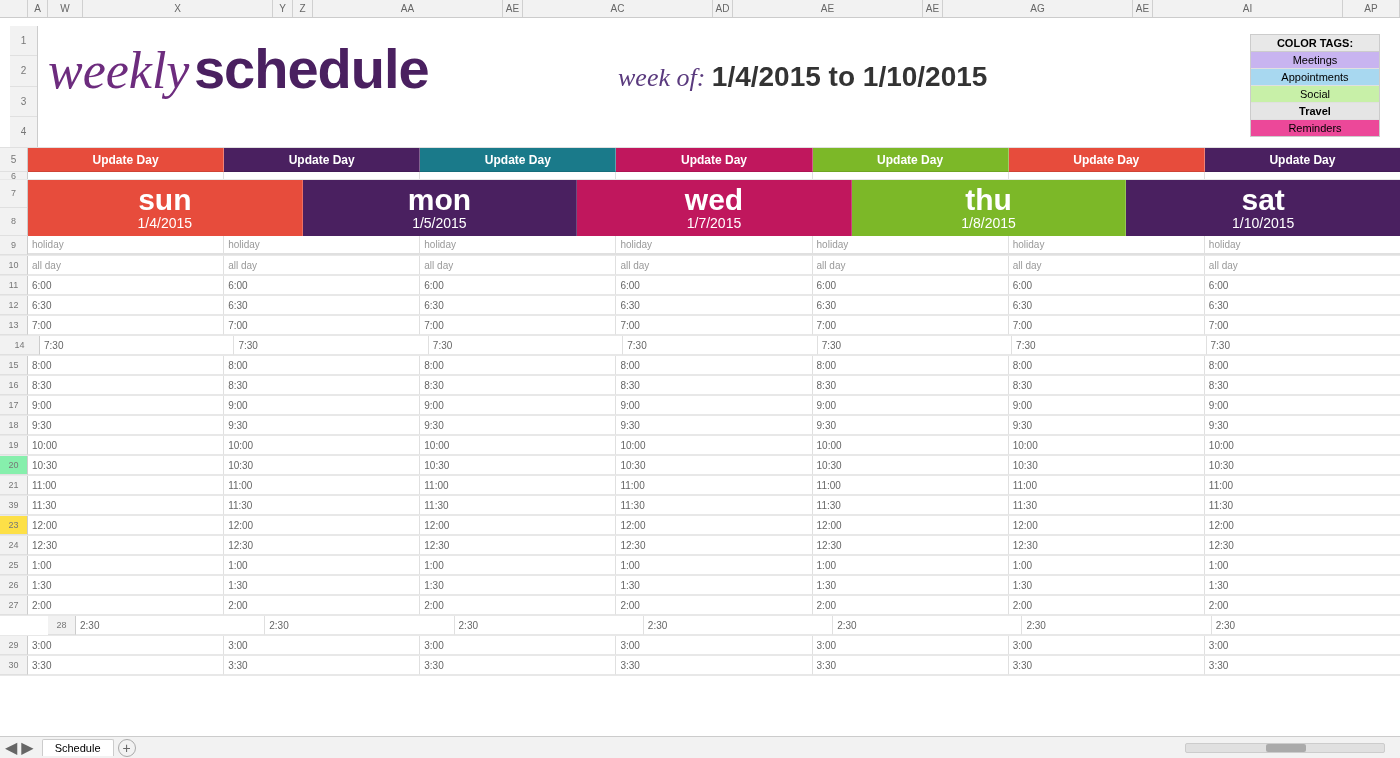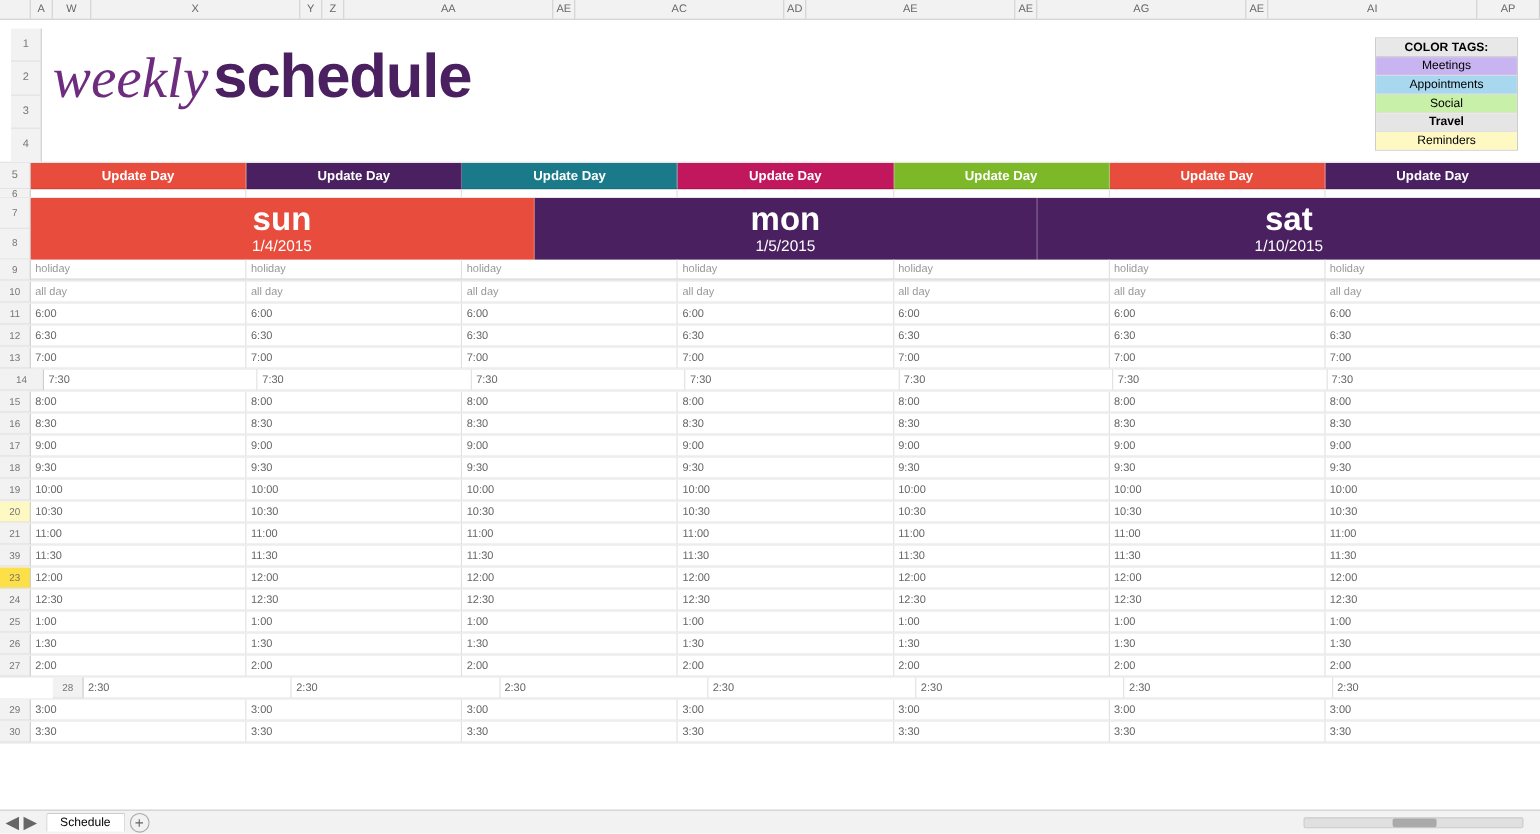--- a/index.html
+++ b/index.html
@@ -297,29 +297,33 @@
             <div style="height:25%; display:flex; align-items:center; justify-content:center; font-size:10px; color:#777; border-bottom:1px solid #e0e0e0;">3</div>
             <div style="height:25%; display:flex; align-items:center; justify-content:center; font-size:10px; color:#777;">4</div>
           </div>
 
           <div style="flex:1; position:relative; padding: 10px 0 0 10px;">
             <div class="schedule-title">
               <span class="title-weekly">weekly</span>
               <span class="title-schedule">schedule</span>
             </div>
 
+            <div class="week-of-section">
+              <span class="week-of-label">week of:</span>
+              <span class="week-dates">1/4/2015 to 1/10/2015</span>
+            </div>
 
             
             <div class="color-tags">
               <div class="color-tags-title">COLOR TAGS:</div>
               <div class="color-tag-item" style="background:#c8b4f0;">Meetings</div>
               <div class="color-tag-item" style="background:#a8d8f0;">Appointments</div>
               <div class="color-tag-item" style="background:#c8f0a8;">Social</div>
               <div class="color-tag-item" style="background:#e5e5e5;font-weight:bold;">Travel</div>
-              <div class="color-tag-item" style="background:#fef9c3; border-bottom:none;">Reminders</div>
+              <div class="color-tag-item" style="background:#ec4899; border-bottom:none;">Reminders</div>
             </div>
           </div>
         </div>
       </div>
 
       <div class="calendar-grid">
 
         <div class="update-day-row">
           <div class="update-day-row row-num-cell" style="width:28px; min-width:28px; background:#f2f2f2; border-right:1px solid #ccc; border-bottom:1px solid #e0e0e0; display:flex; align-items:center; justify-content:center; font-size:10px; color:#777;">5</div>
           <div class="day-update-cell sun-color">Update Day</div>
@@ -348,20 +352,28 @@
             <div style="height:50%; display:flex; align-items:center; justify-content:center; font-size:9px; color:#777;">8</div>
           </div>
           <div class="day-name-cell sun-color">
             <span class="day-name">sun</span>
             <span class="day-date">1/4/2015</span>
           </div>
           <div class="day-name-cell mon-color">
             <span class="day-name">mon</span>
             <span class="day-date">1/5/2015</span>
           </div>
+          <div class="day-name-cell wed-color">
+            <span class="day-name">wed</span>
+            <span class="day-date">1/7/2015</span>
+          </div>
+          <div class="day-name-cell thu-color">
+            <span class="day-name">thu</span>
+            <span class="day-date">1/8/2015</span>
+          </div>
           <div class="day-name-cell sat-color" style="border-right:none;">
             <span class="day-name">sat</span>
             <span class="day-date">1/10/2015</span>
           </div>
         </div>
 
         <div id="time-rows-container">
             <div class="time-row">
     <div style="width:28px; min-width:28px; background:#f2f2f2; border-right:1px solid #ccc; display:flex; align-items:center; justify-content:center; font-size:9px; color:#777; border-bottom:1px solid #e0e0e0;">9</div>
 
@@ -554,21 +566,21 @@
       <div class="time-cell" style=" ">10:00</div>
 
       <div class="time-cell" style=" ">10:00</div>
 
       <div class="time-cell" style=" ">10:00</div>
 
       <div class="time-cell" style="border-right:none; ">10:00</div>
 
   </div>
             <div class="time-row">
-    <div style="width:16px; min-width:28px; background:#fef9c3; border-right:1px solid #ccc; display:flex; align-items:center; justify-content:center; font-size:9px; color:#777; border-bottom:1px solid #e0e0e0;">20</div>
+    <div style="width:16px; min-width:28px; background:#86efac; border-right:1px solid #ccc; display:flex; align-items:center; justify-content:center; font-size:9px; color:#777; border-bottom:1px solid #e0e0e0;">20</div>
 
       <div class="time-cell" style=" ">10:30</div>
 
       <div class="time-cell" style=" ">10:30</div>
 
       <div class="time-cell" style=" ">10:30</div>
 
       <div class="time-cell" style=" ">10:30</div>
 
       <div class="time-cell" style=" ">10:30</div>

